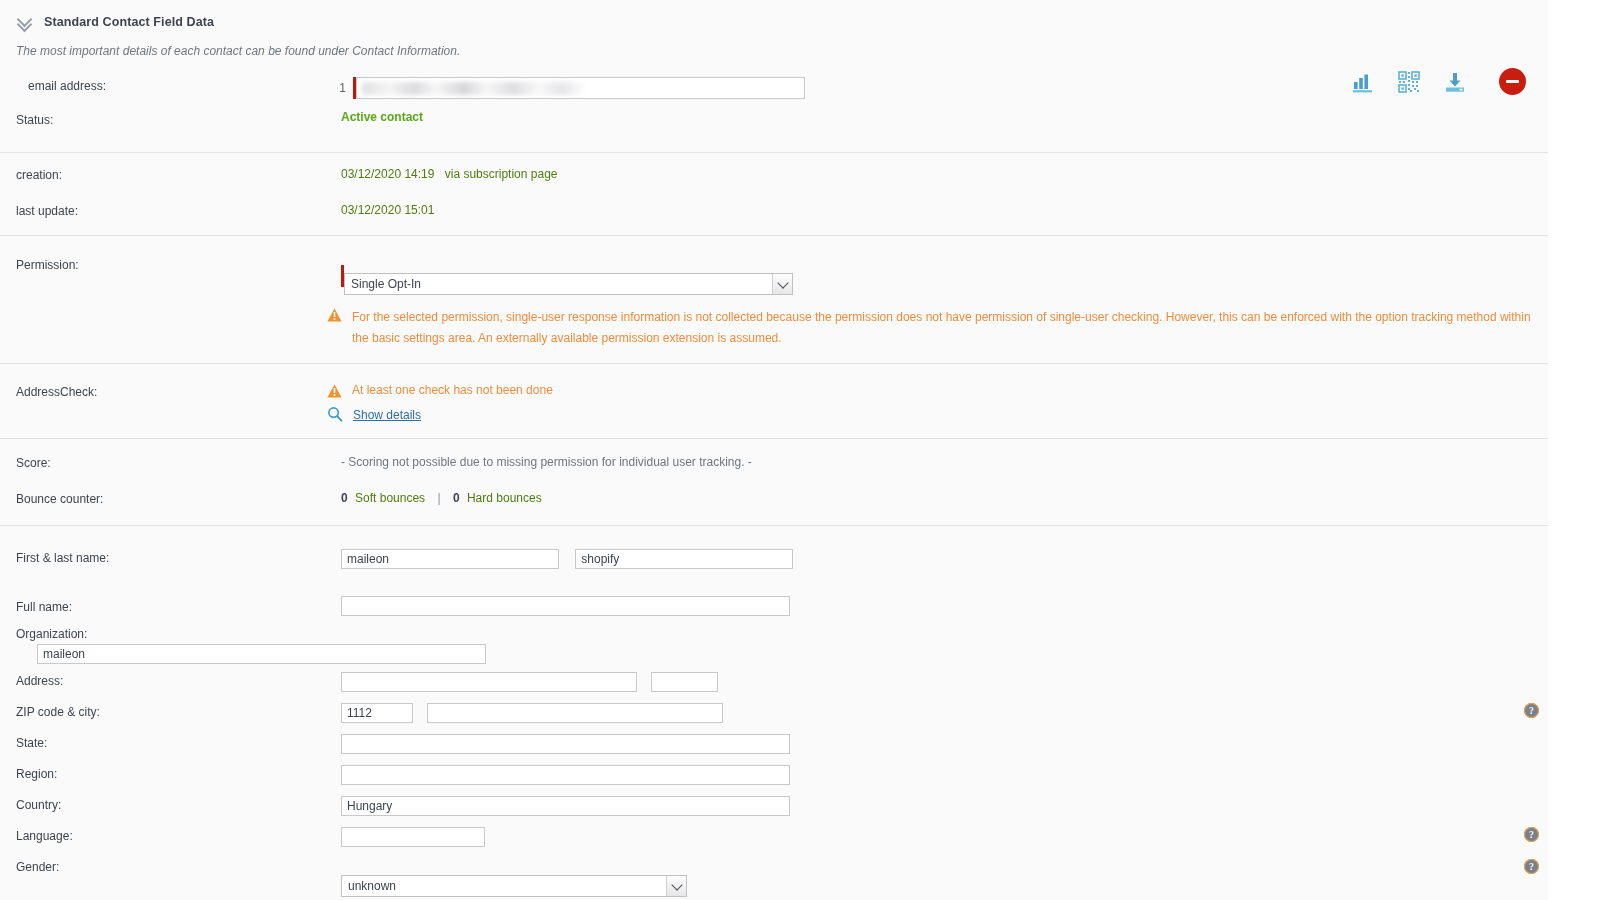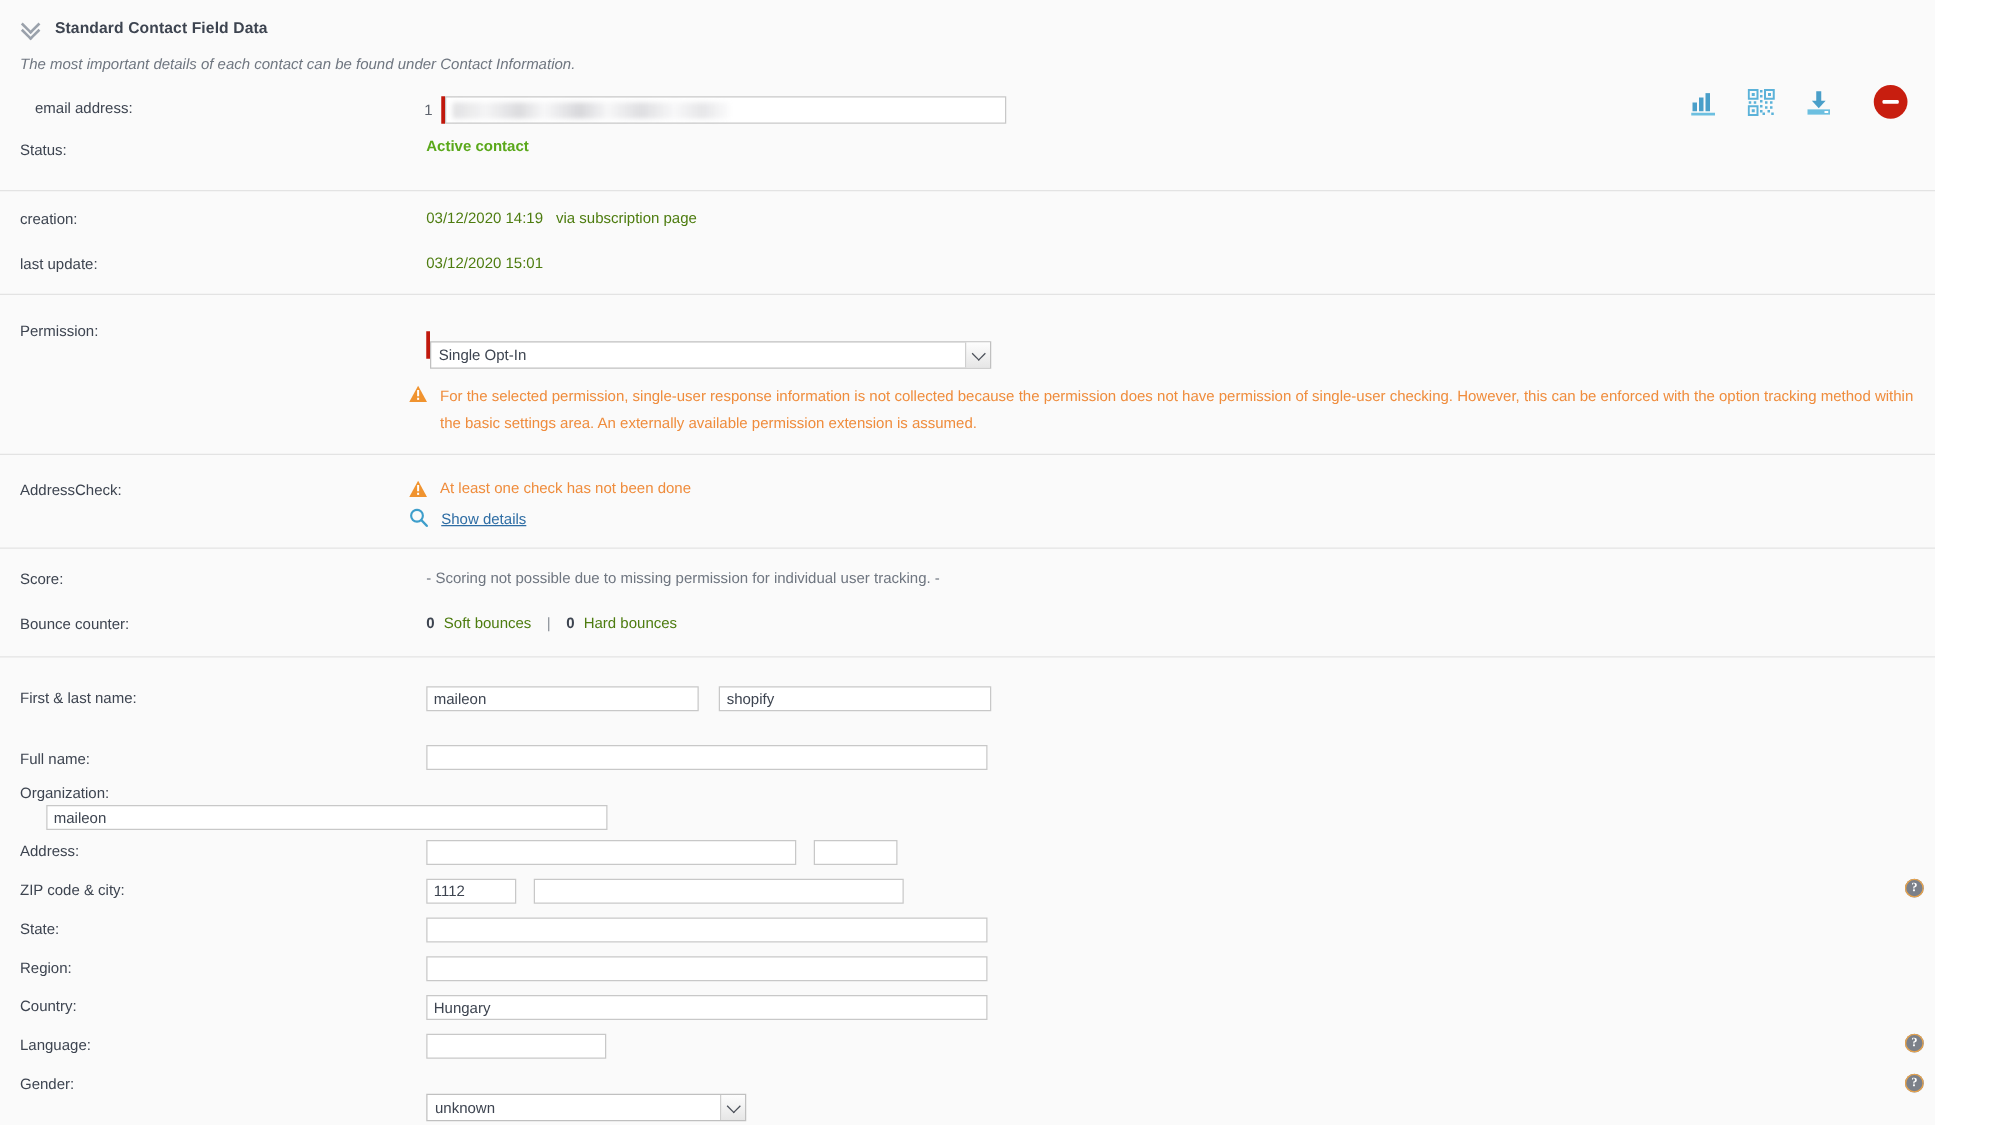--- a/index.html
+++ b/index.html
@@ -187,21 +187,21 @@
   .select .sel-arrow b {
     display: block;
     width: 7px;
     height: 7px;
     border-left: 1.6px solid #4a4f58;
     border-bottom: 1.6px solid #4a4f58;
     transform: rotate(-45deg);
     margin-top: -3px;
   }
   .sel449 { width: 449px; }
-  .sel290 { width: 256px; }
+  .sel290 { width: 346px; }
 
   
   .cal-wrap {
     display: inline-flex;
     align-items: center;
     width: 144px;
     height: 22px;
     border: 1px solid #c8c8c8;
     background: #f1f1f1;
     box-sizing: border-box;

